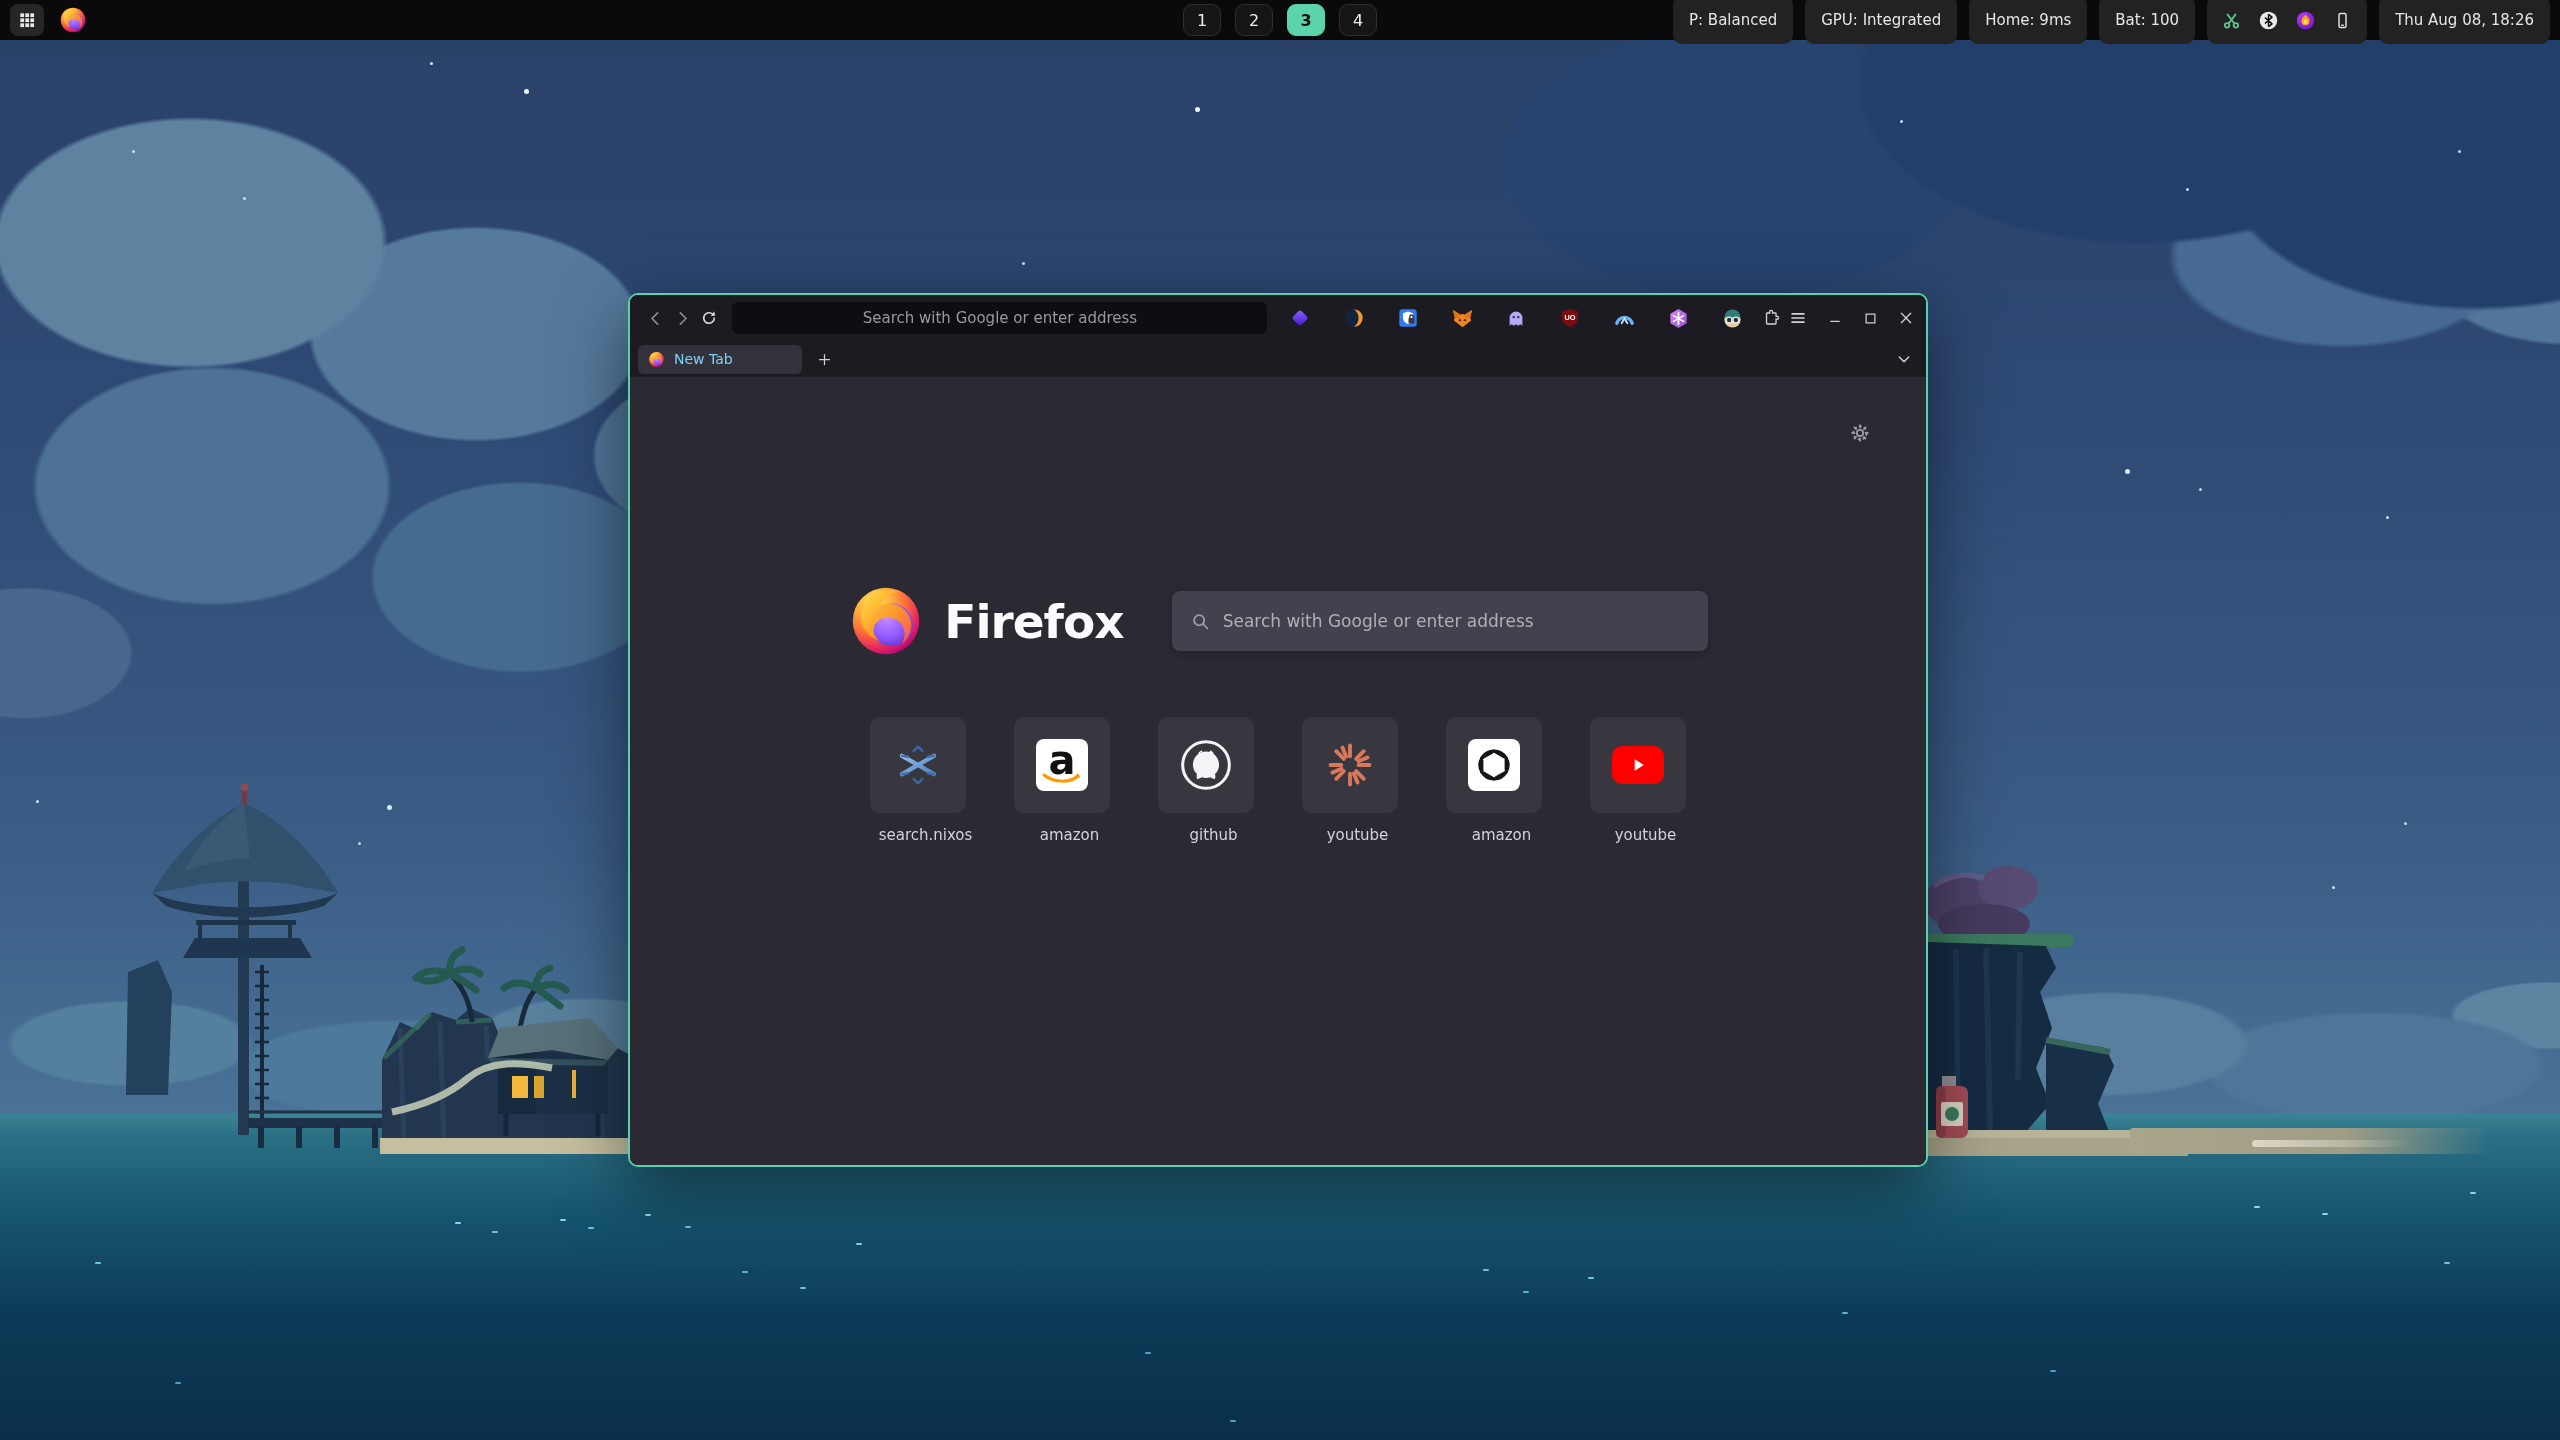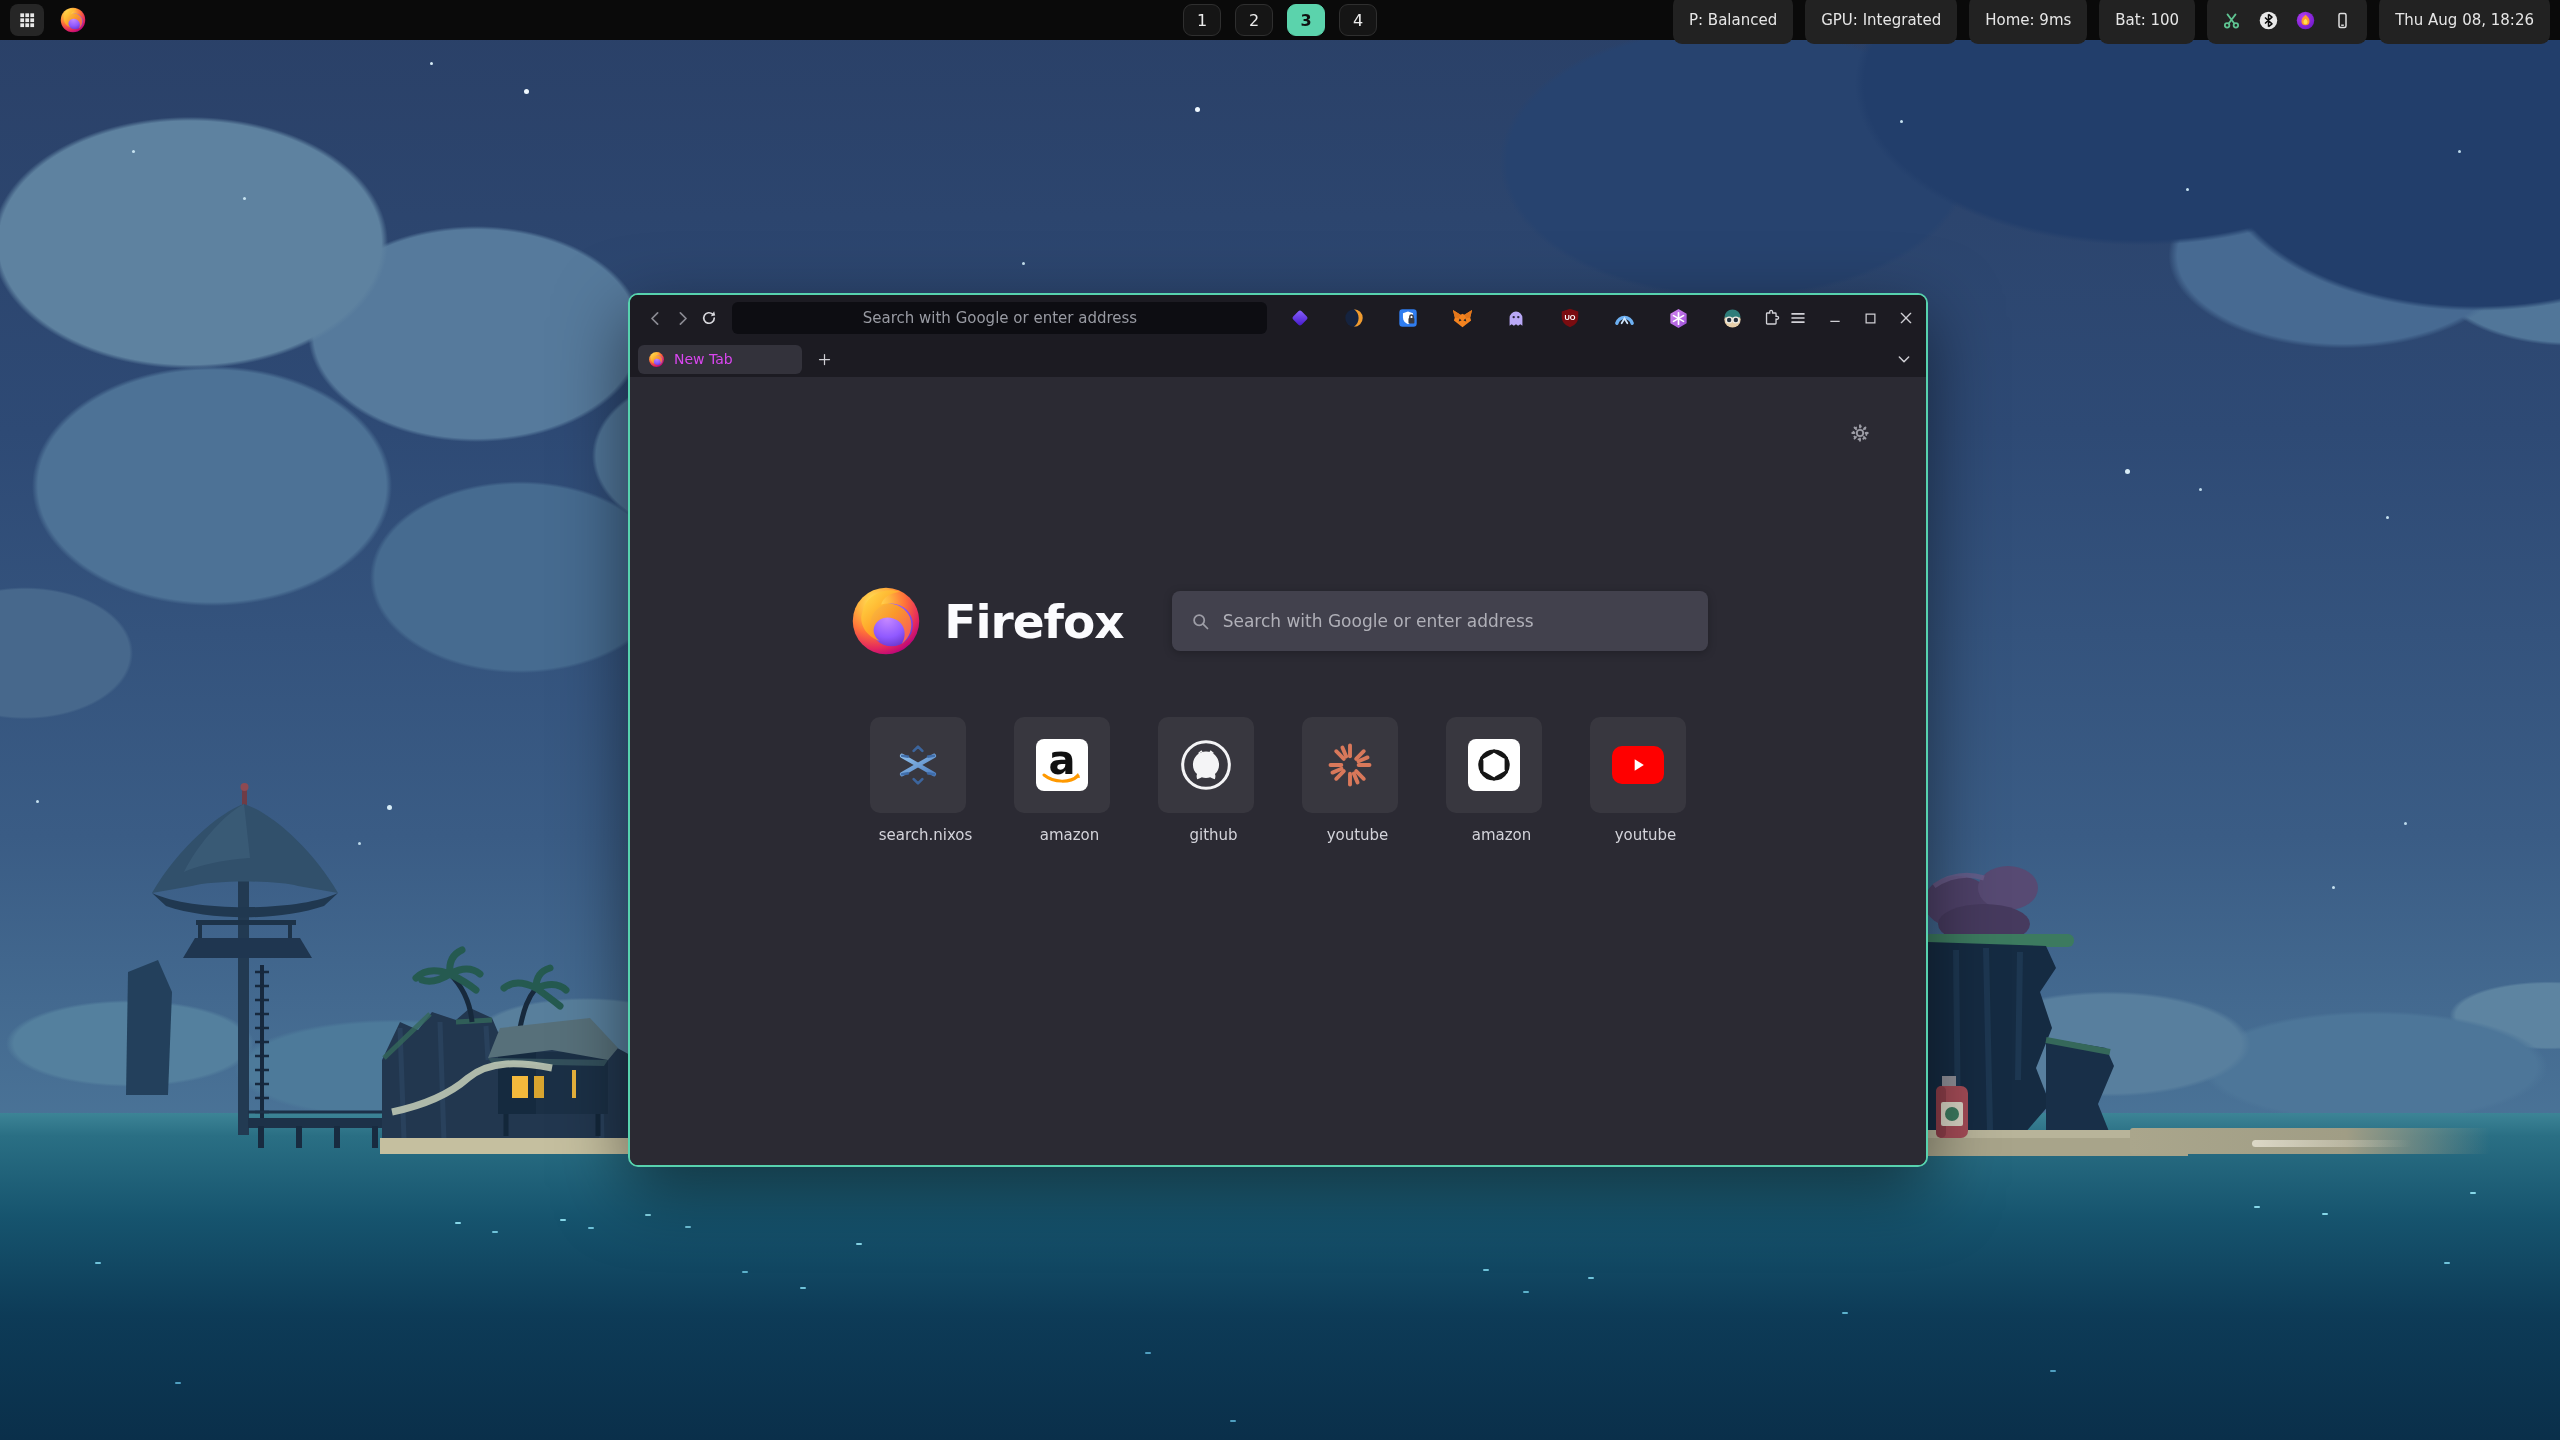--- a/index.html
+++ b/index.html
@@ -92,21 +92,21 @@
     display:flex; align-items:center; }
   .urlbar input { width:100%; height:100%; background:transparent; border:none; outline:none;
     color:#e8e8ec; font-size:15px; text-align:center; font-family:inherit; }
   .urlbar input::placeholder { color:#989aa2; }
   .ext-row { display:flex; align-items:center; gap:28px; margin-left:10px; }
   .ext { width:26px; height:26px; display:flex; align-items:center; justify-content:center; border-radius:5px; }
   .winctl { display:flex; align-items:center; gap:20px; margin-left:16px; }
   .tabbar { height:36px; display:flex; align-items:center; padding:0 8px; background:#1c1b22; flex:0 0 36px; }
   .tab { width:164px; height:29px; background:#33323b; border-radius:6px; display:flex;
     align-items:center; gap:9px; padding:0 10px; }
-  .tab-title { color:#d946ef; font-size:14px; white-space:nowrap; overflow:hidden; }
+  .tab-title { color:#7dd3fc; font-size:14px; white-space:nowrap; overflow:hidden; }
   .newtab-btn { width:28px; height:28px; margin-left:8px; border-radius:5px;
     display:flex; align-items:center; justify-content:center; }
   .tab-spacer { flex:1; }
   .content { flex:1; background:#2b2a33; position:relative; }
   .gear-btn { position:absolute; top:40px; right:50px; width:32px; height:32px;
     display:flex; align-items:center; justify-content:center; border-radius:5px; }
   .hero { position:absolute; top:204px; left:0; right:0; height:80px;
     display:flex; align-items:center; justify-content:center; gap:20px; }
   .wordmark { color:#fbfbfe; font-size:47px; font-weight:bold; letter-spacing:-1px; }
   .nt-search { width:536px; height:60px; border-radius:8px; background:#42414d;

